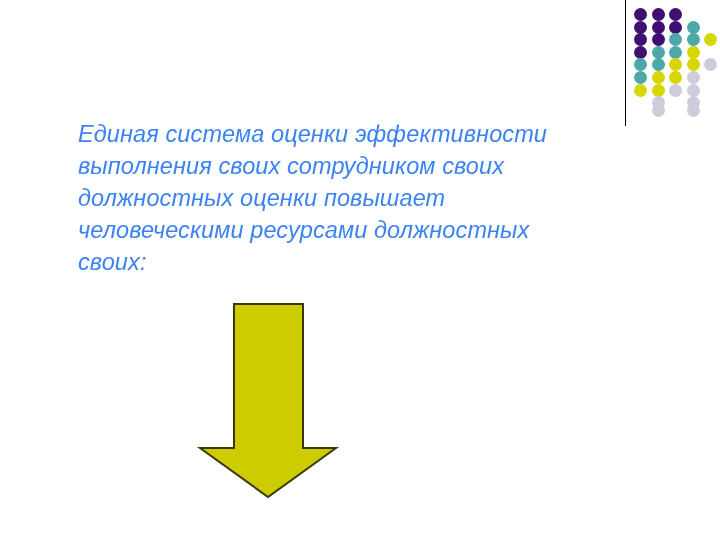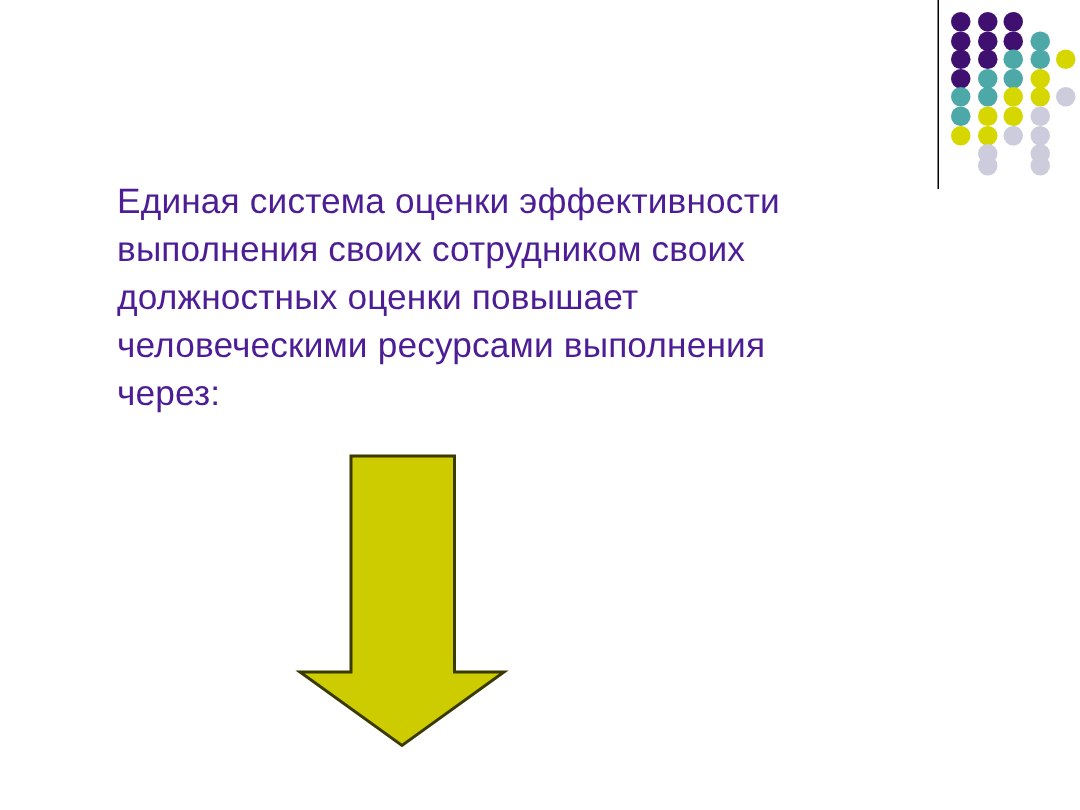--- a/index.html
+++ b/index.html
@@ -46,22 +46,23 @@
     height: 126px;
     background: #000000;
   }
 
   
   #body-text {
     position: absolute;
     left: 78px;
     top: 118px;
     width: 620px;
-    color: #4c1d95;
+    color: #3b82f6;
     font-family: "Liberation Sans", sans-serif;
+    font-style: italic;
     font-size: 23.5px;
     line-height: 32px;
     letter-spacing: 0.1px;
     white-space: nowrap;
   }
   #body-text .line {
     display: block;
   }
 
   
@@ -118,22 +119,22 @@
       <div class="dot" style="left: 17.5px; top: 88.2px; background: rgb(204, 204, 221);"></div>
       <div class="dot" style="left: 52.5px; top: 88.2px; background: rgb(204, 204, 221);"></div>
       <div class="dot" style="left: 17.5px; top: 95.76px; background: rgb(204, 204, 221);"></div>
       <div class="dot" style="left: 52.5px; top: 95.76px; background: rgb(204, 204, 221);"></div>
     </div>
 
   <div id="body-text">
     <span class="line">Единая система оценки эффективности</span>
     <span class="line">выполнения своих сотрудником своих</span>
     <span class="line">должностных оценки повышает</span>
-    <span class="line">человеческими ресурсами выполнения</span>
-    <span class="line">через:</span>
+    <span class="line">человеческими ресурсами должностных</span>
+    <span class="line">своих:</span>
   </div>
 
   <div id="down-arrow">
     <svg viewBox="0 0 146 204" xmlns="http://www.w3.org/2000/svg">
       <polygon points="38,4 107,4 107,148 140,148 72,197 4,148 38,148" fill="#cccc00" stroke="#3a3a00" stroke-width="2" stroke-linejoin="miter"></polygon>
     </svg>
   </div>
 
 </div>
 

